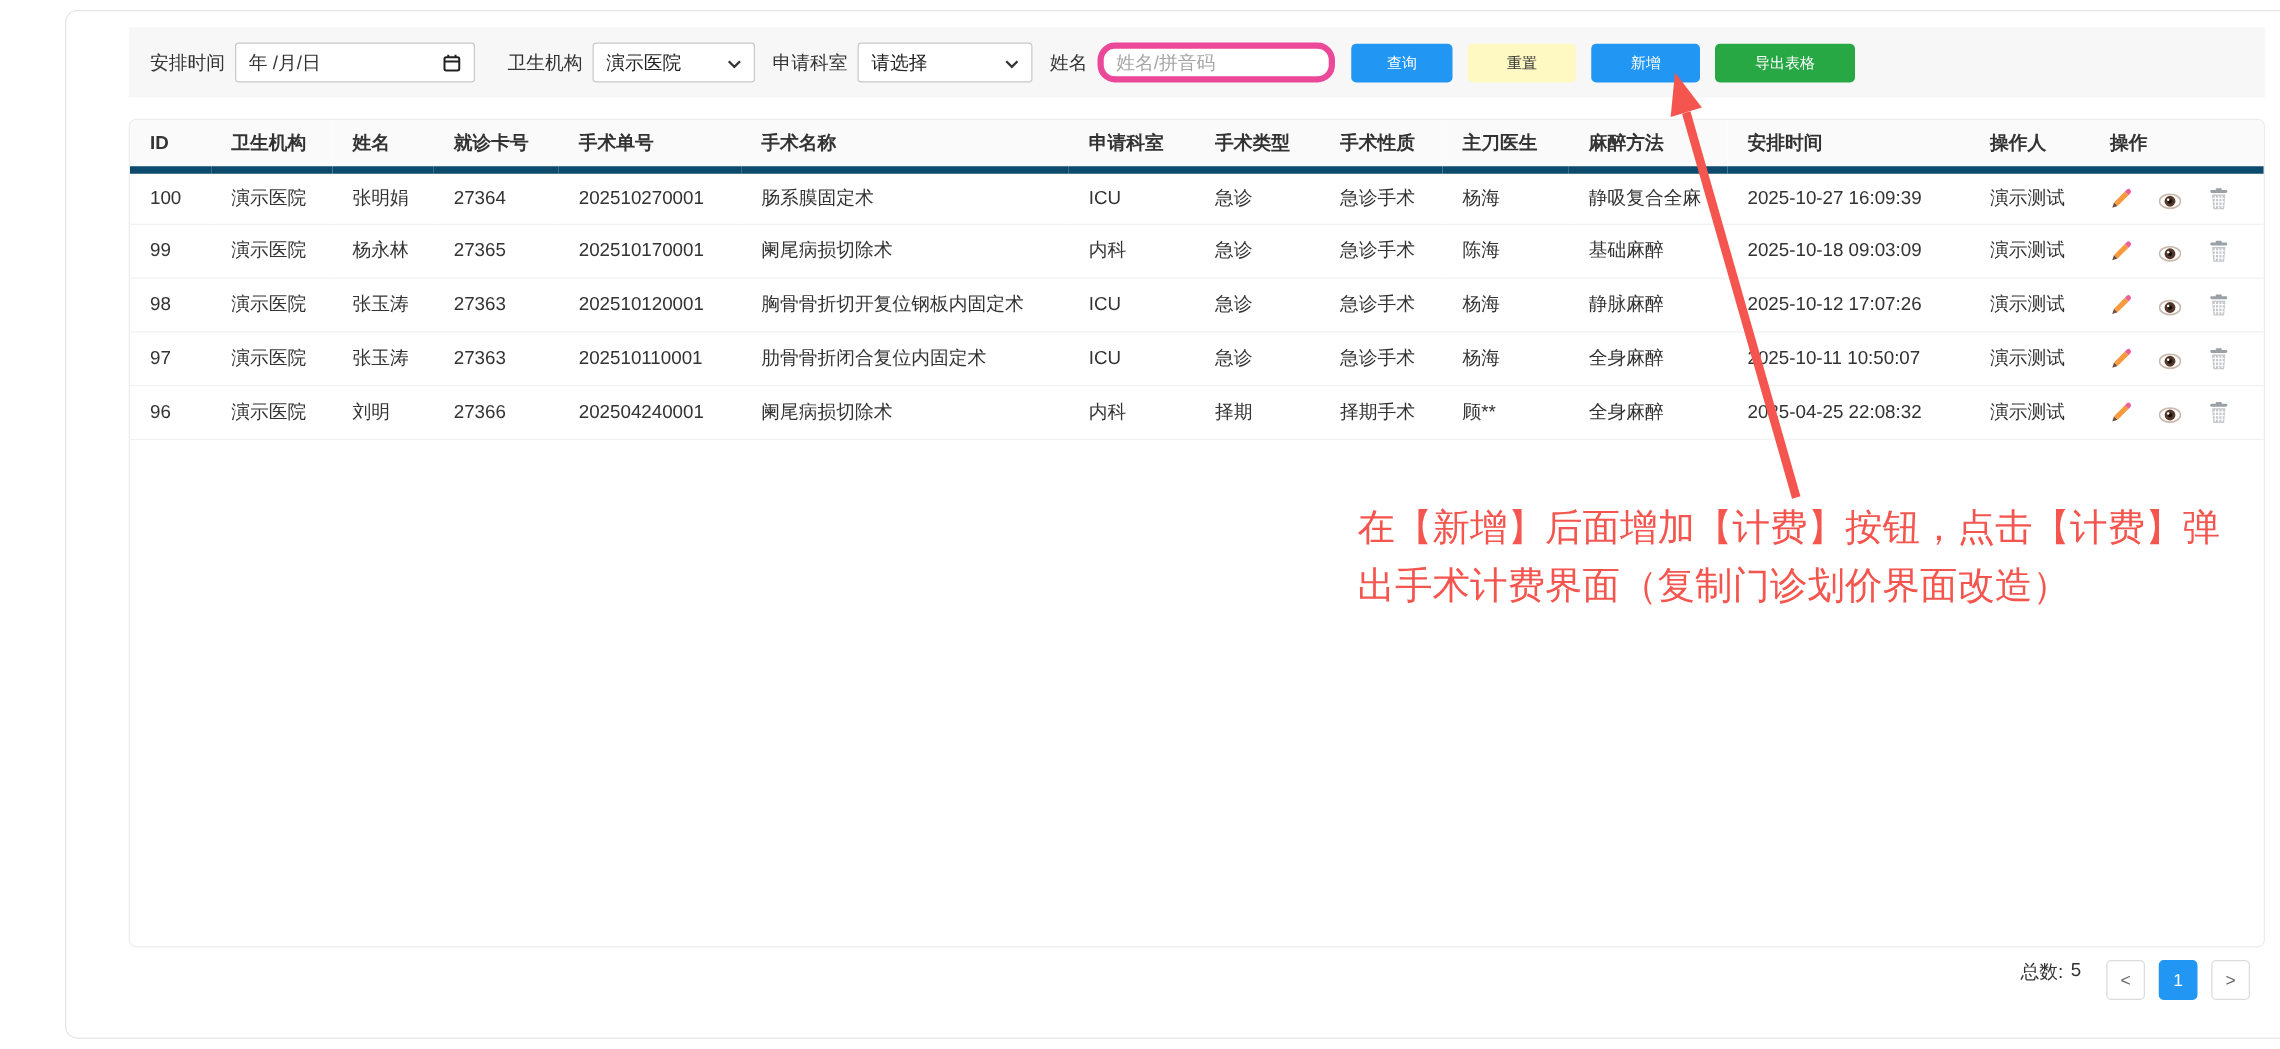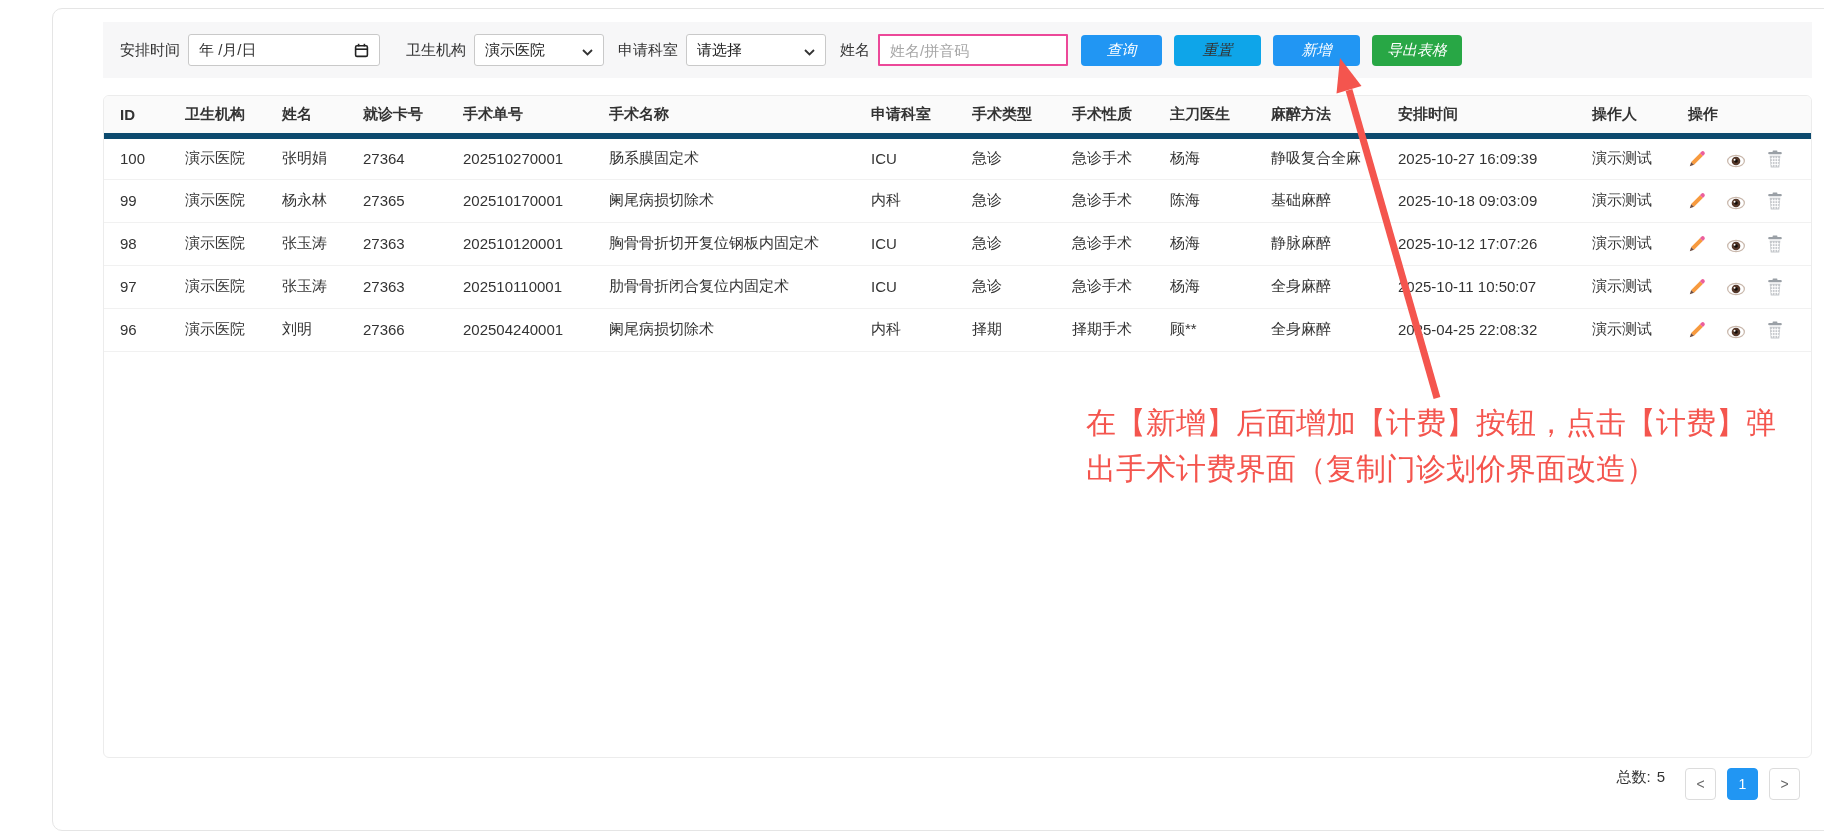--- a/index.html
+++ b/index.html
@@ -26,31 +26,31 @@
     border-radius: 3px; display: flex; align-items: center;
     justify-content: space-between; padding: 0 10px; color: #333; cursor: pointer; gap: 36px;
   }
   .sel {
     height: 32px; background: #fff; border: 1px solid #c9c9c9; border-radius: 3px;
     display: flex; align-items: center; justify-content: space-between;
     padding: 0 10px; color: #222; cursor: pointer;
   }
   .sel.org { width: 130px; } .sel.dept { width: 140px; }
   .text-input {
-    width: 190px; height: 32px; border: 2px solid #ec4899; border-radius: 1px;
+    width: 190px; height: 32px; border: 5px solid #ec4899; border-radius: 14px;
     padding: 0 10px; font-size: 15px; font-family: inherit; color: #333; background:#fff;
   }
   .text-input::placeholder { color: #a6a6a6; }
   .btn {
-    height: 31px; border: none; border-radius: 4px; font-size: 15px;
-    color: #fff; cursor: pointer; font-family: inherit; font-style: italic;
-  }
-  .btn.w81 { width: 81px; } .btn.w87 { width: 87px; } .btn.w90 { width: 90px; }
+    height: 31px; border: none; border-radius: 4px; font-size: 12px;
+    color: #fff; cursor: pointer; font-family: inherit;
+  }
+  .btn.w81 { width: 81px; } .btn.w87 { width: 87px; } .btn.w90 { width: 112px; }
   .btn-blue  { background: #2196f3; }
-  .btn-gray  { background: #0ea5e9; color: #333; text-align: center; }
+  .btn-gray  { background: #fef9c3; color: #333; text-align: center; }
   .btn-green { background: #28a745; }
   
   .table-card {
     position: absolute; left: 50px; top: 86px; width: 1709px; height: 663px;
     border: 1px solid #ececec; border-radius: 6px; background: #fff; overflow: hidden;
   }
   table { width: 100%; border-collapse: collapse; table-layout: fixed; font-size: 15px; }
   col.c1{width:65px} col.c2{width:97px} col.c3{width:81px} col.c4{width:100px}
   col.c5{width:146px} col.c6{width:262px} col.c7{width:101px} col.c8{width:100px}
   col.c9{width:98px} col.c10{width:101px} col.c11{width:127px} col.c12{width:194px}

